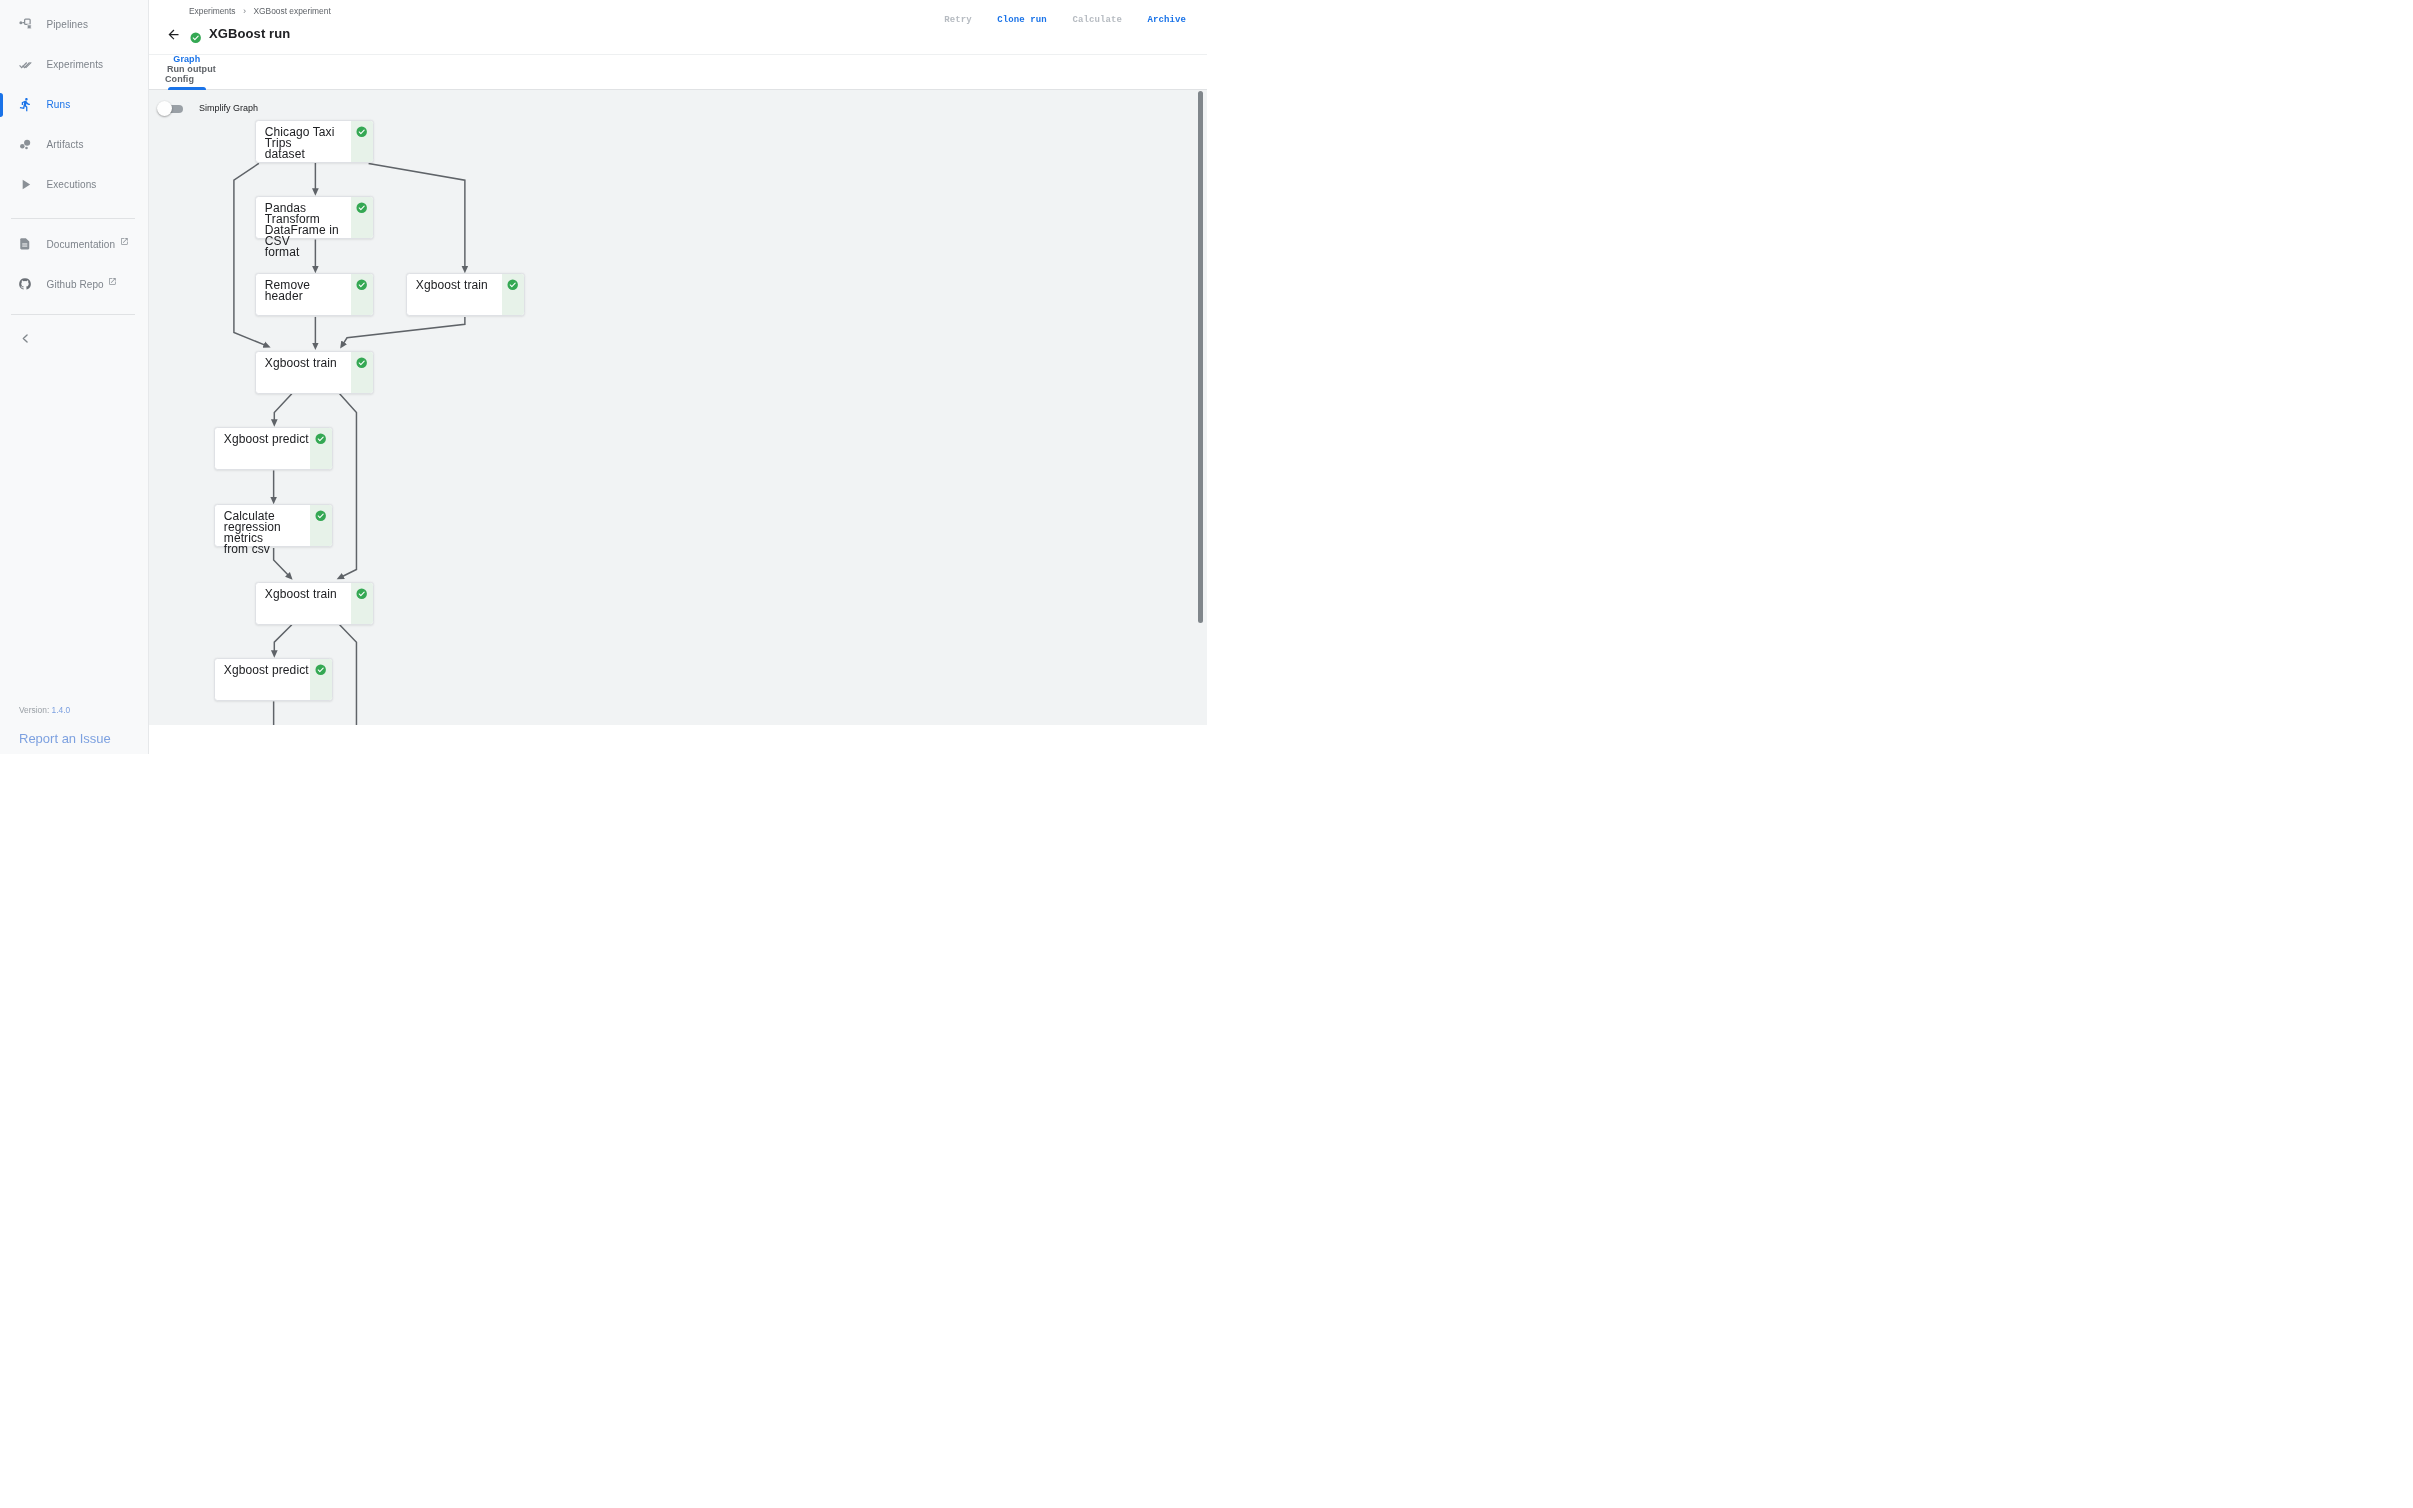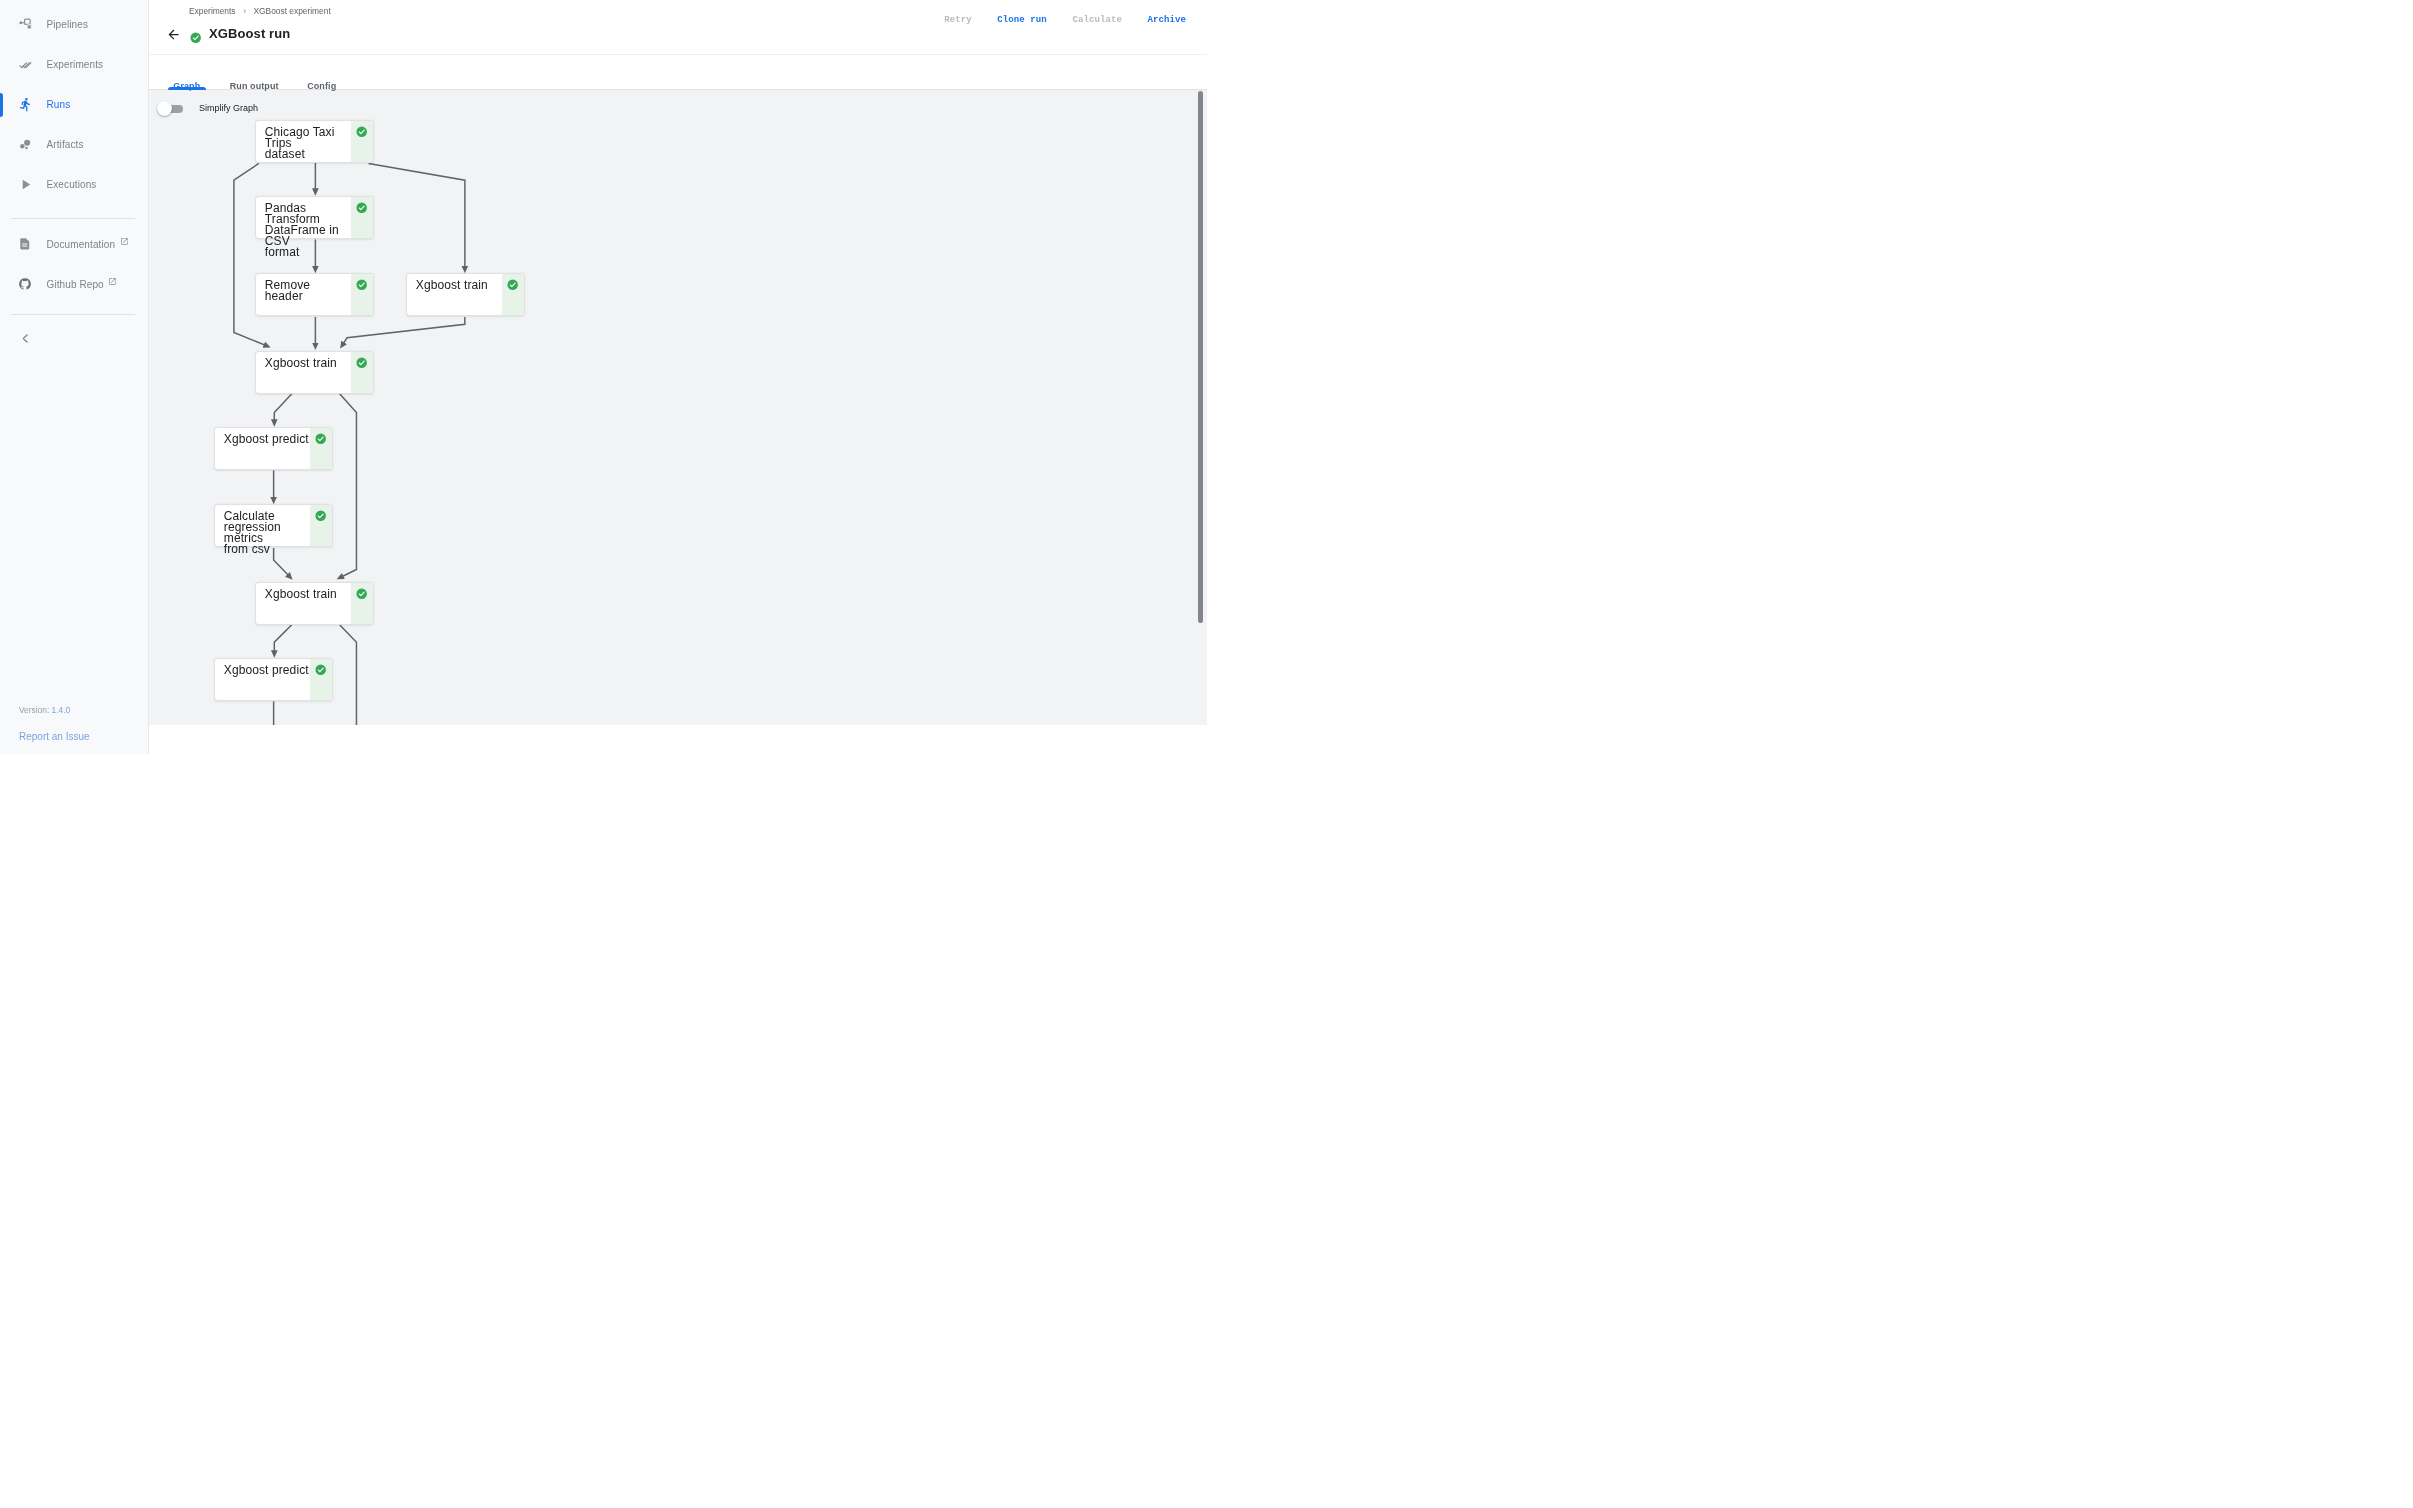--- a/index.html
+++ b/index.html
@@ -14,35 +14,35 @@
   .nav-item .lbl { margin-left:14px; font-size:10px; font-weight:500; color:#7d838a; letter-spacing:0.1px; }
   .nav-item.active .lbl { color:#1a73e8; }
   .active-bar { position:absolute; left:0; top:8px; width:3.4px; height:24px; background:#1a73e8; border-radius:0 2.7px 2.7px 0; }
   .side-divider { position:absolute; left:10.8px; width:124px; border-top:0.7px solid #e0e2e4; }
   .links { position:absolute; left:0; top:224px; width:100%; }
   .ext-icn { width:8.8px; height:8.8px; margin-left:4.7px; margin-top:-5.4px; }
   .collapse-btn { position:absolute; left:17.5px; top:331px; width:15px; height:15px; cursor:pointer; }
   .side-foot { position:absolute; left:19px; font-size:8.4px; }
   .v-label { color:#9aa0a6;text-align:right; }
   .v-link { color:#7da1e0; cursor:pointer; }
-  .report-link { color:#7da1e0; cursor:pointer; font-size:10px; }
+  .report-link { color:#7da1e0; cursor:pointer; font-size:13px; }
 
   
   .header { position:absolute; left:149px; top:0; width:1058px; height:90px; background:#fff; border-bottom:0.7px solid #e0e2e4; z-index:4; }
   .title-divider { position:absolute; left:0; top:54px; width:100%; border-top:0.7px solid #eef0f1; }
   .breadcrumb { position:absolute; left:40px; top:5.4px; display:flex; align-items:center; gap:7.4px; font-size:8.4px; color:#5f6368; }
   .breadcrumb .crumb { cursor:pointer; }
   .breadcrumb .sep { color:#80868b; font-size:9.4px; }
   .back-btn { position:absolute; left:17px; top:27px; width:15px; height:15px; cursor:pointer; }
   .title-check { position:absolute; left:41px; top:32px; width:11.4px; height:11.4px; }
   .page-title { position:absolute; left:60px; top:26px; font-size:13px; color:#202124; letter-spacing:0.1px;font-weight:bold; }
   .actions { position:absolute; right:21px; top:15px; display:flex; gap:25.6px; }
   .act-btn { font-size:9px; font-weight:600; letter-spacing:0.1px; color:#1a73e8; cursor:pointer; background:none; border:none; font-family:Liberation Mono, monospace; }
   .act-btn.disabled { color:#b6bbc1; cursor:default; }
-  .tabs { position:absolute; left:0; top:68px; height:28px; display:flex; }
+  .tabs { position:absolute; left:0; top:54px; height:28px; display:flex;flex-direction:column; }
   .tab { height:36px; display:flex; align-items:center; justify-content:center; font-size:9px; font-weight:600; letter-spacing:0.1px; color:#5f6368; cursor:pointer; }
   .tab-graph { width:50px; margin-left:12.8px; }
   .tab-runoutput { width:74px; margin-left:5.4px; }
   .tab-config { width:61px; }
   .tab.active { color:#1a73e8; }
   .tab-underline { position:absolute; left:19px; top:87px; width:38px; height:2.7px; background:#1a73e8; border-radius:2.7px 2.7px 0 0; }
 
   
   .graph-area { position:absolute; left:149px; top:90px; width:1058px; height:635px; background:#f1f3f4; overflow:hidden; }
   .edges { position:absolute; left:0; top:0; pointer-events:none; }

